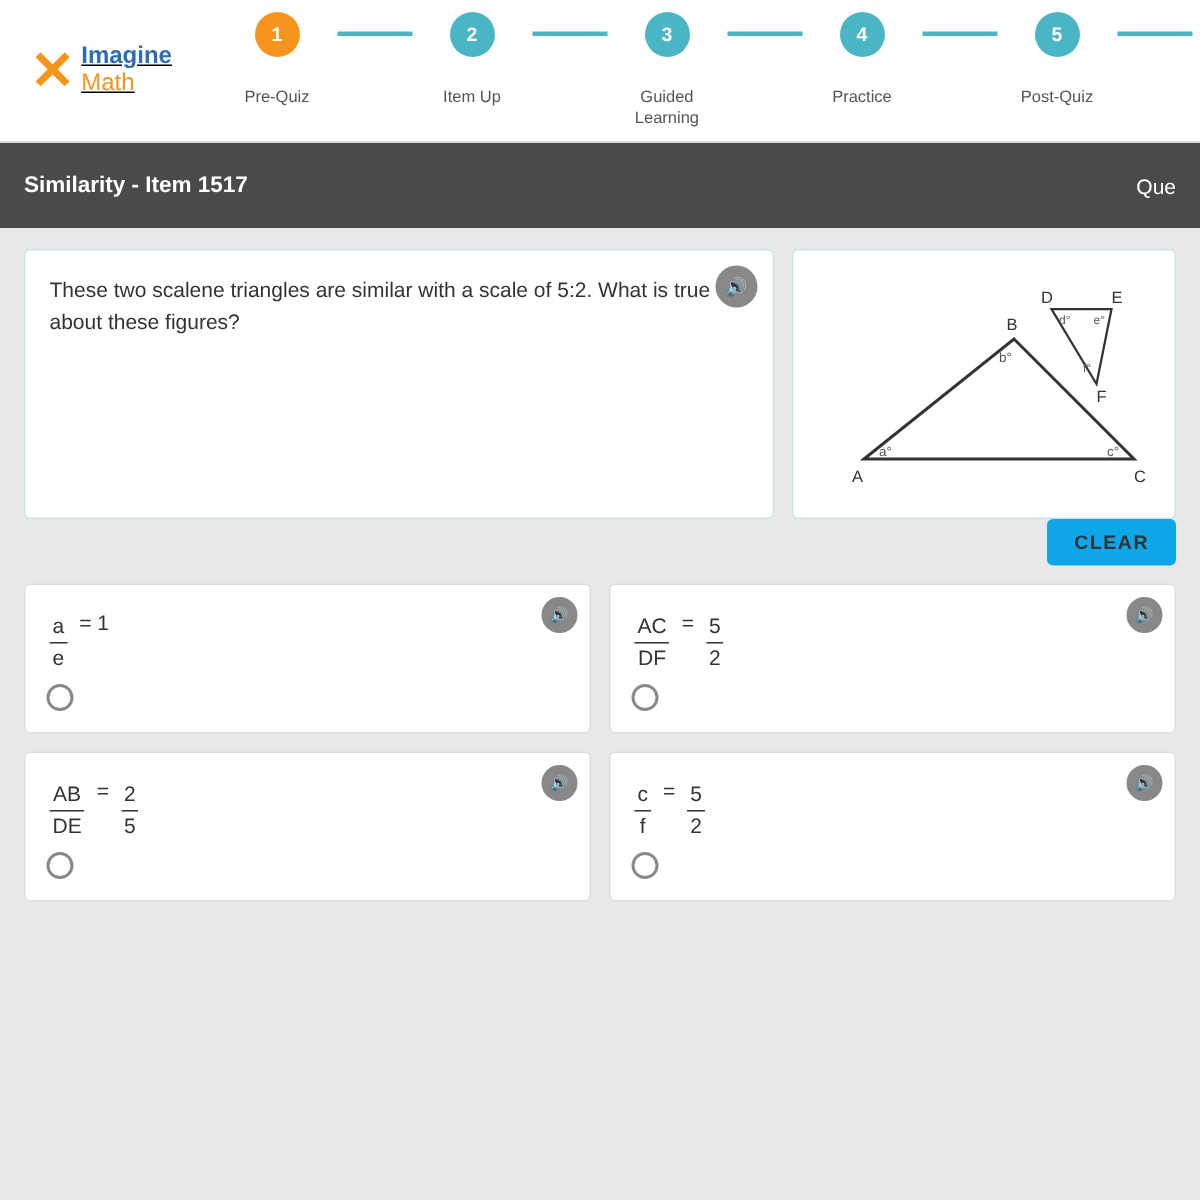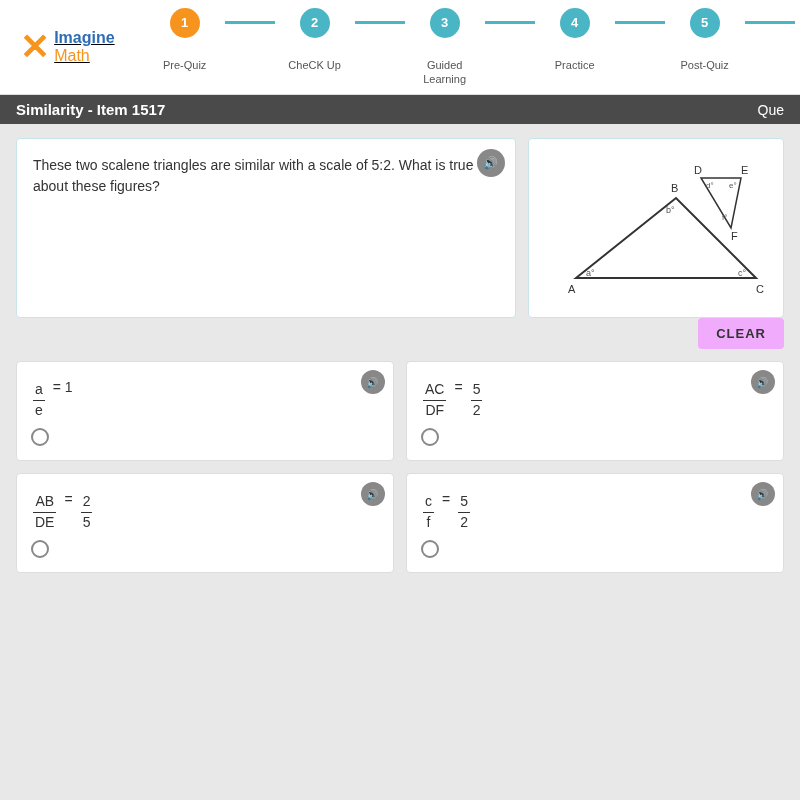--- a/index.html
+++ b/index.html
@@ -109,21 +109,21 @@
       background: #4ab5c4;
       margin-top: 13px;
       position: relative;
       top: 0;
     }
 
     
     .title-bar {
       background: #4a4a4a;
       color: white;
-      padding: 6px 16px;
+      padding: 20px 16px;
       display: flex;
       align-items: center;
       justify-content: space-between;
     }
 
     .title-bar-left {
       font-size: 15px;
       font-weight: bold;
     }
 
@@ -190,21 +190,21 @@
 
     
     .buttons-row {
       display: flex;
       justify-content: flex-end;
       gap: 8px;
       margin-bottom: 12px;
     }
 
     .btn-clear {
-      background: #f0abfc;
+      background: #0ea5e9;
       color: #333;
       border: none;
       padding: 8px 18px;
       font-size: 13px;
       font-weight: bold;
       border-radius: 4px;
       cursor: pointer;
       letter-spacing: 1px;
     }
 
@@ -317,21 +317,21 @@
     <div class="step-container">
 
       <div class="step-item">
         <div class="step-circle active">1</div>
         <div class="step-label">Pre-Quiz</div>
       </div>
       <div class="step-line"></div>
 
       <div class="step-item">
         <div class="step-circle completed">2</div>
-        <div class="step-label">CheCK Up</div>
+        <div class="step-label">Item Up</div>
       </div>
       <div class="step-line"></div>
 
       <div class="step-item">
         <div class="step-circle completed">3</div>
         <div class="step-label">Guided<br>Learning</div>
       </div>
       <div class="step-line"></div>
 
       <div class="step-item">

